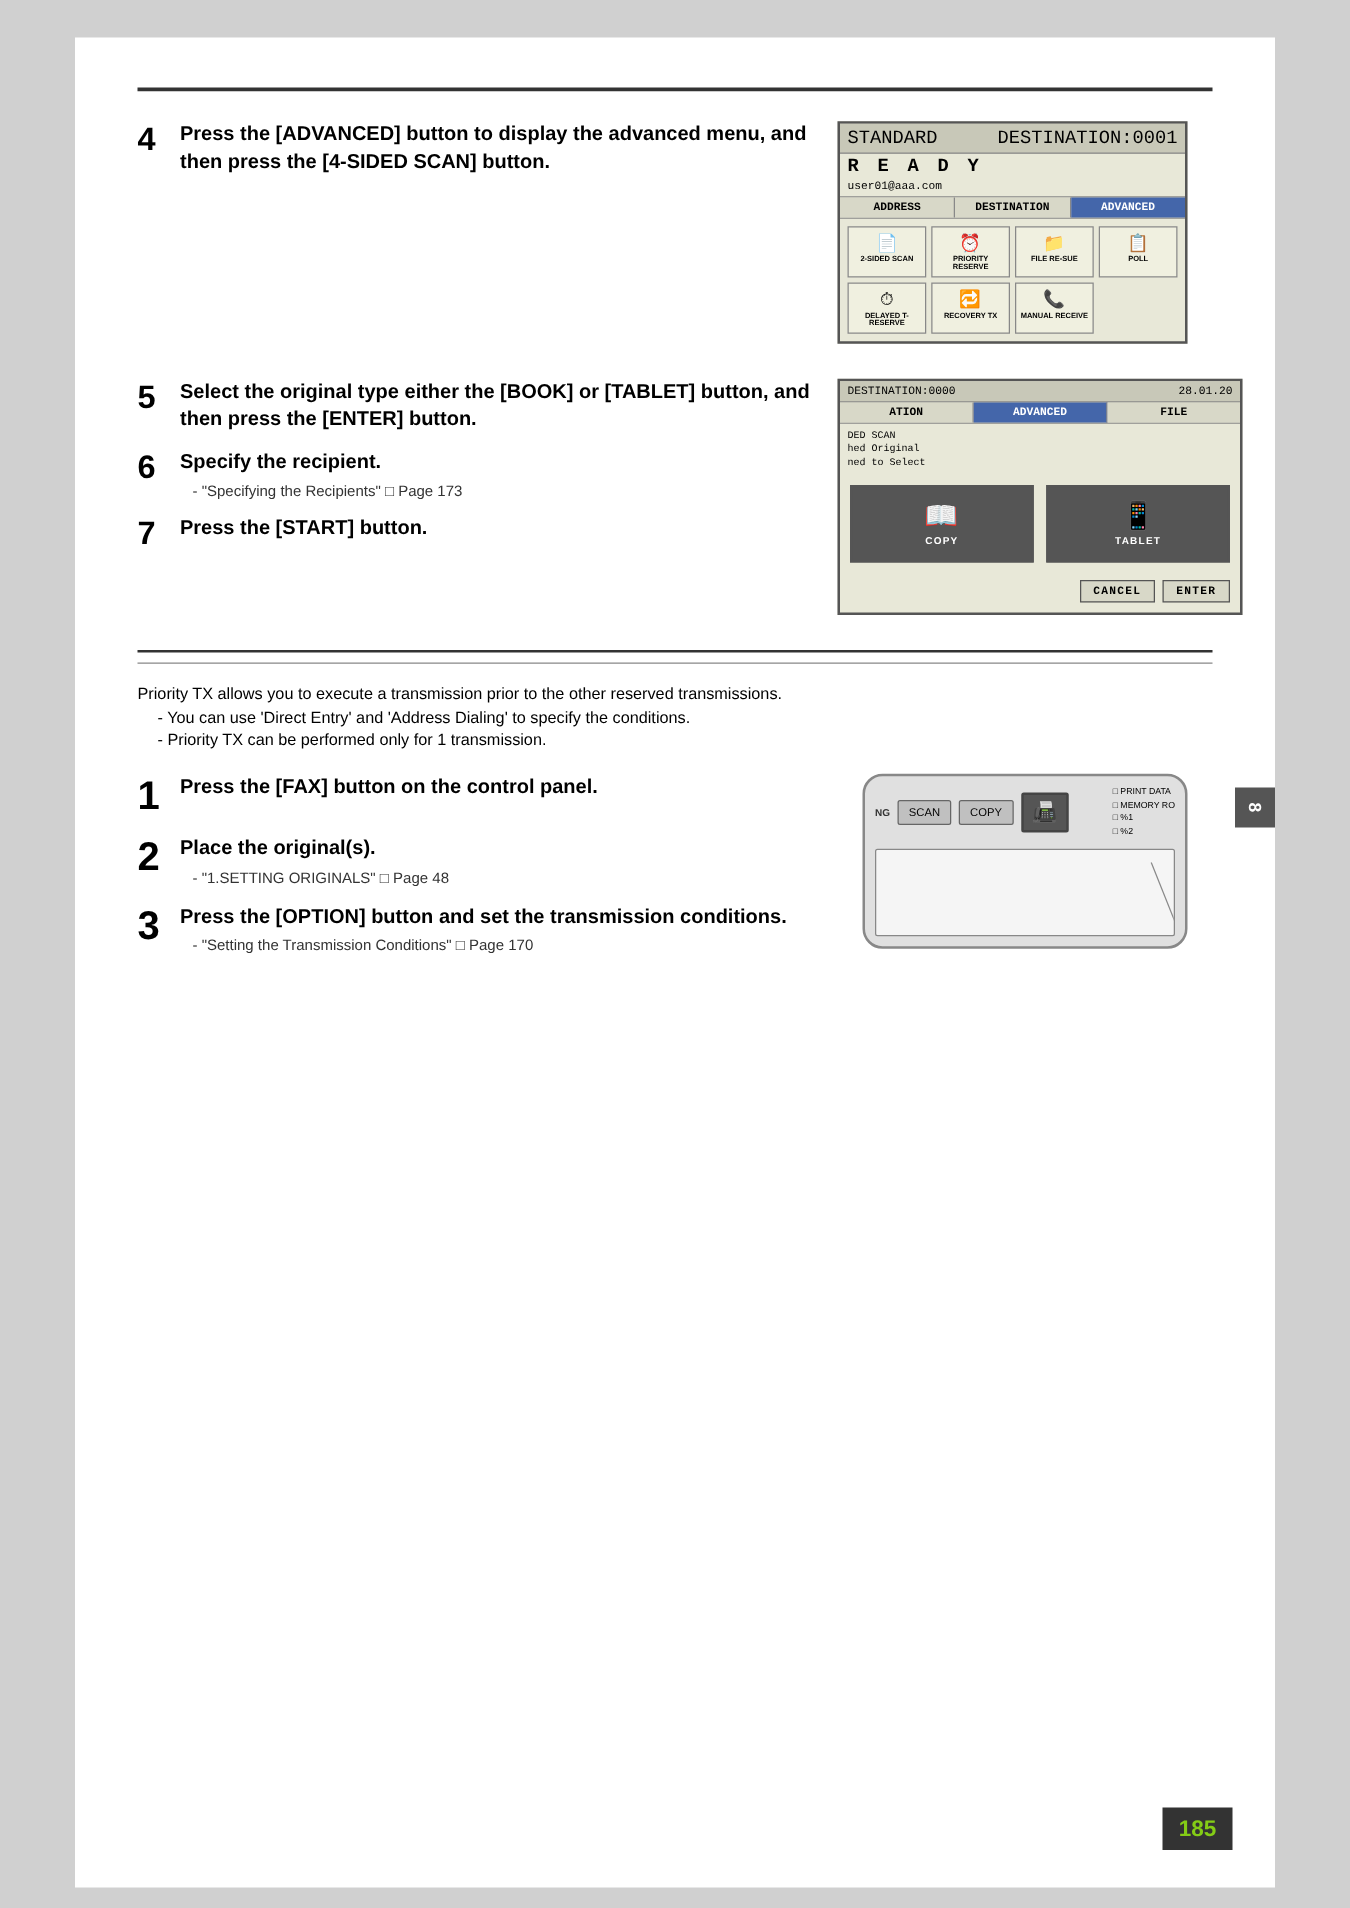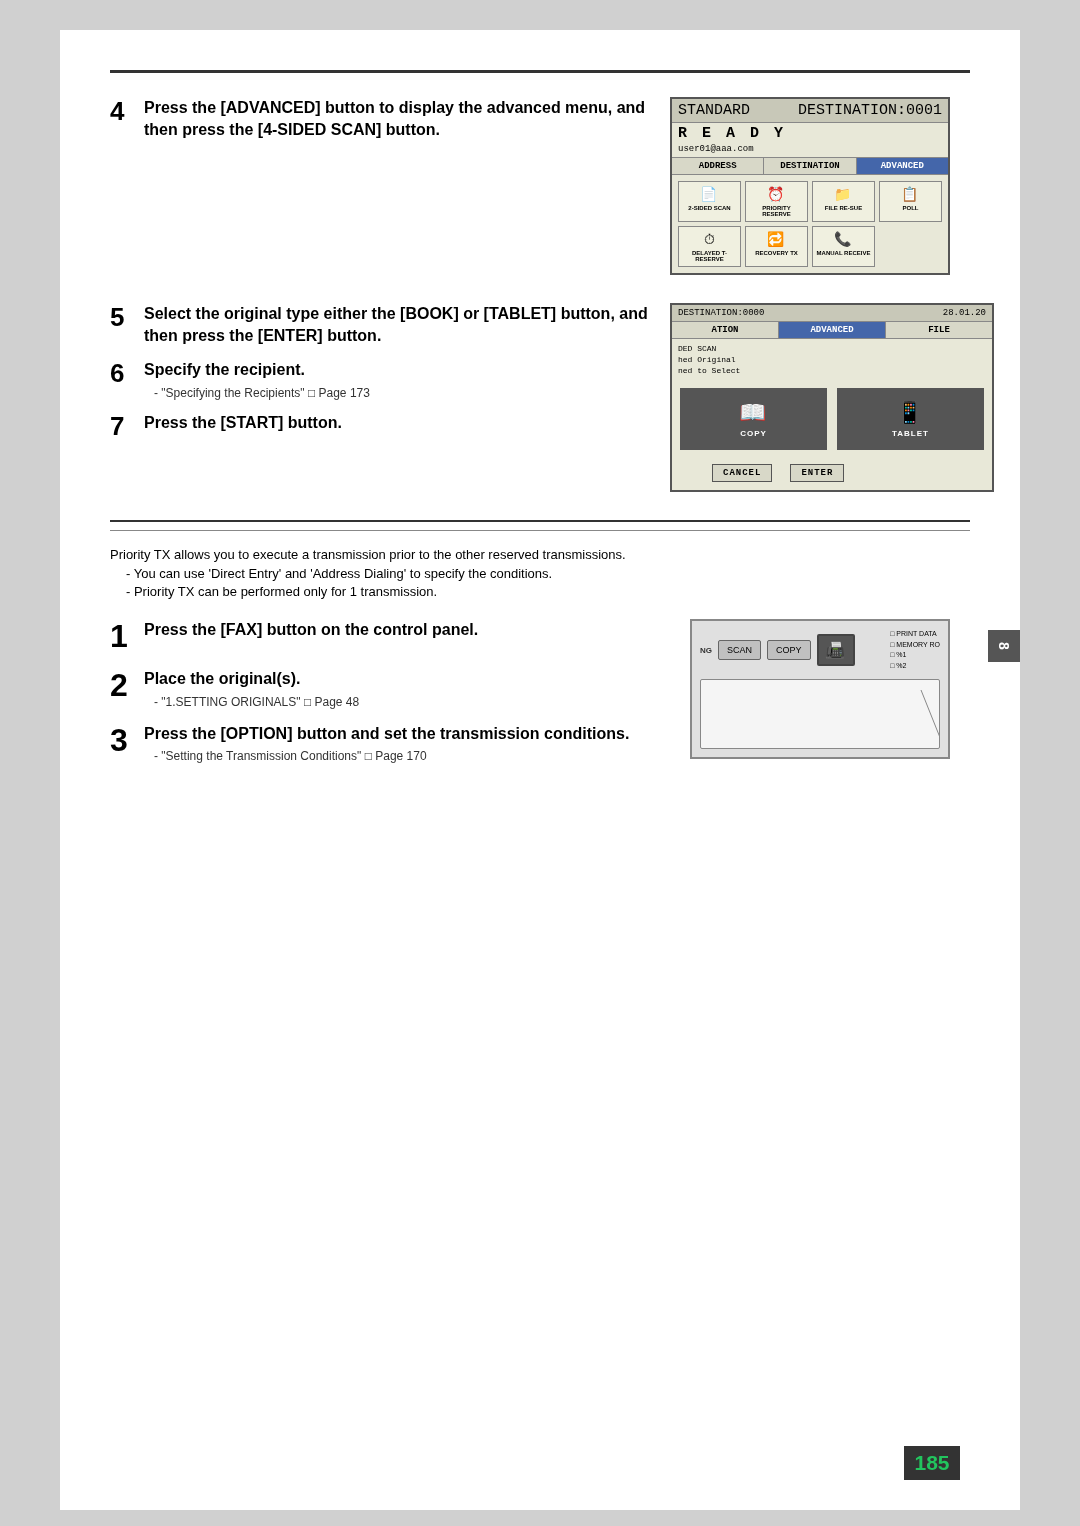--- a/index.html
+++ b/index.html
@@ -199,22 +199,22 @@
       display: block;
     }
     .lcd2-icon-btn .icon-lbl {
       font-size: 8px;
       font-weight: bold;
       letter-spacing: 1px;
       margin-top: 2px;
     }
     .lcd2-actions {
       display: flex;
-      justify-content: flex-start;
-      gap: 18px;
+      justify-content: flex-end;
+      gap: 6px;
       padding: 6px 8px 8px;
       margin-left: 32px;
     }
     .lcd2-action-btn {
       border: 1px solid #555;
       background: #d8d8c8;
       font-size: 9px;
       font-weight: bold;
       padding: 3px 10px;
       letter-spacing: 1px;
@@ -259,21 +259,21 @@
     }
     .lower-img {
       flex: 0 0 280px;
     }
     
     .panel {
       border: 2px solid #888;
       background: #e0e0e0;
       width: 260px;
       padding: 8px;
-      border-radius: 0;
+      border-radius: 16px;
     }
     .panel-top-row {
       display: flex;
       gap: 6px;
       align-items: center;
       margin-bottom: 8px;
       font-size: 9px;
     }
     .panel-label {
       font-size: 8px;
@@ -307,24 +307,24 @@
     .panel-bottom {
       border: 1px solid #888;
       background: #f5f5f5;
       height: 70px;
       border-radius: 2px;
     }
     
     .page-num-badge {
       position: absolute;
       bottom: 30px;
-      right: 60px;
+      right: 34px;
       background: #333;
-      color: #22c55e;
-      font-size: 21px;
+      color: #84cc16;
+      font-size: 18px;
       font-weight: bold;
       width: 56px;
       height: 34px;
       display: flex;
       align-items: center;
       justify-content: center;
     }
     
     .right-tab {
       position: absolute;

